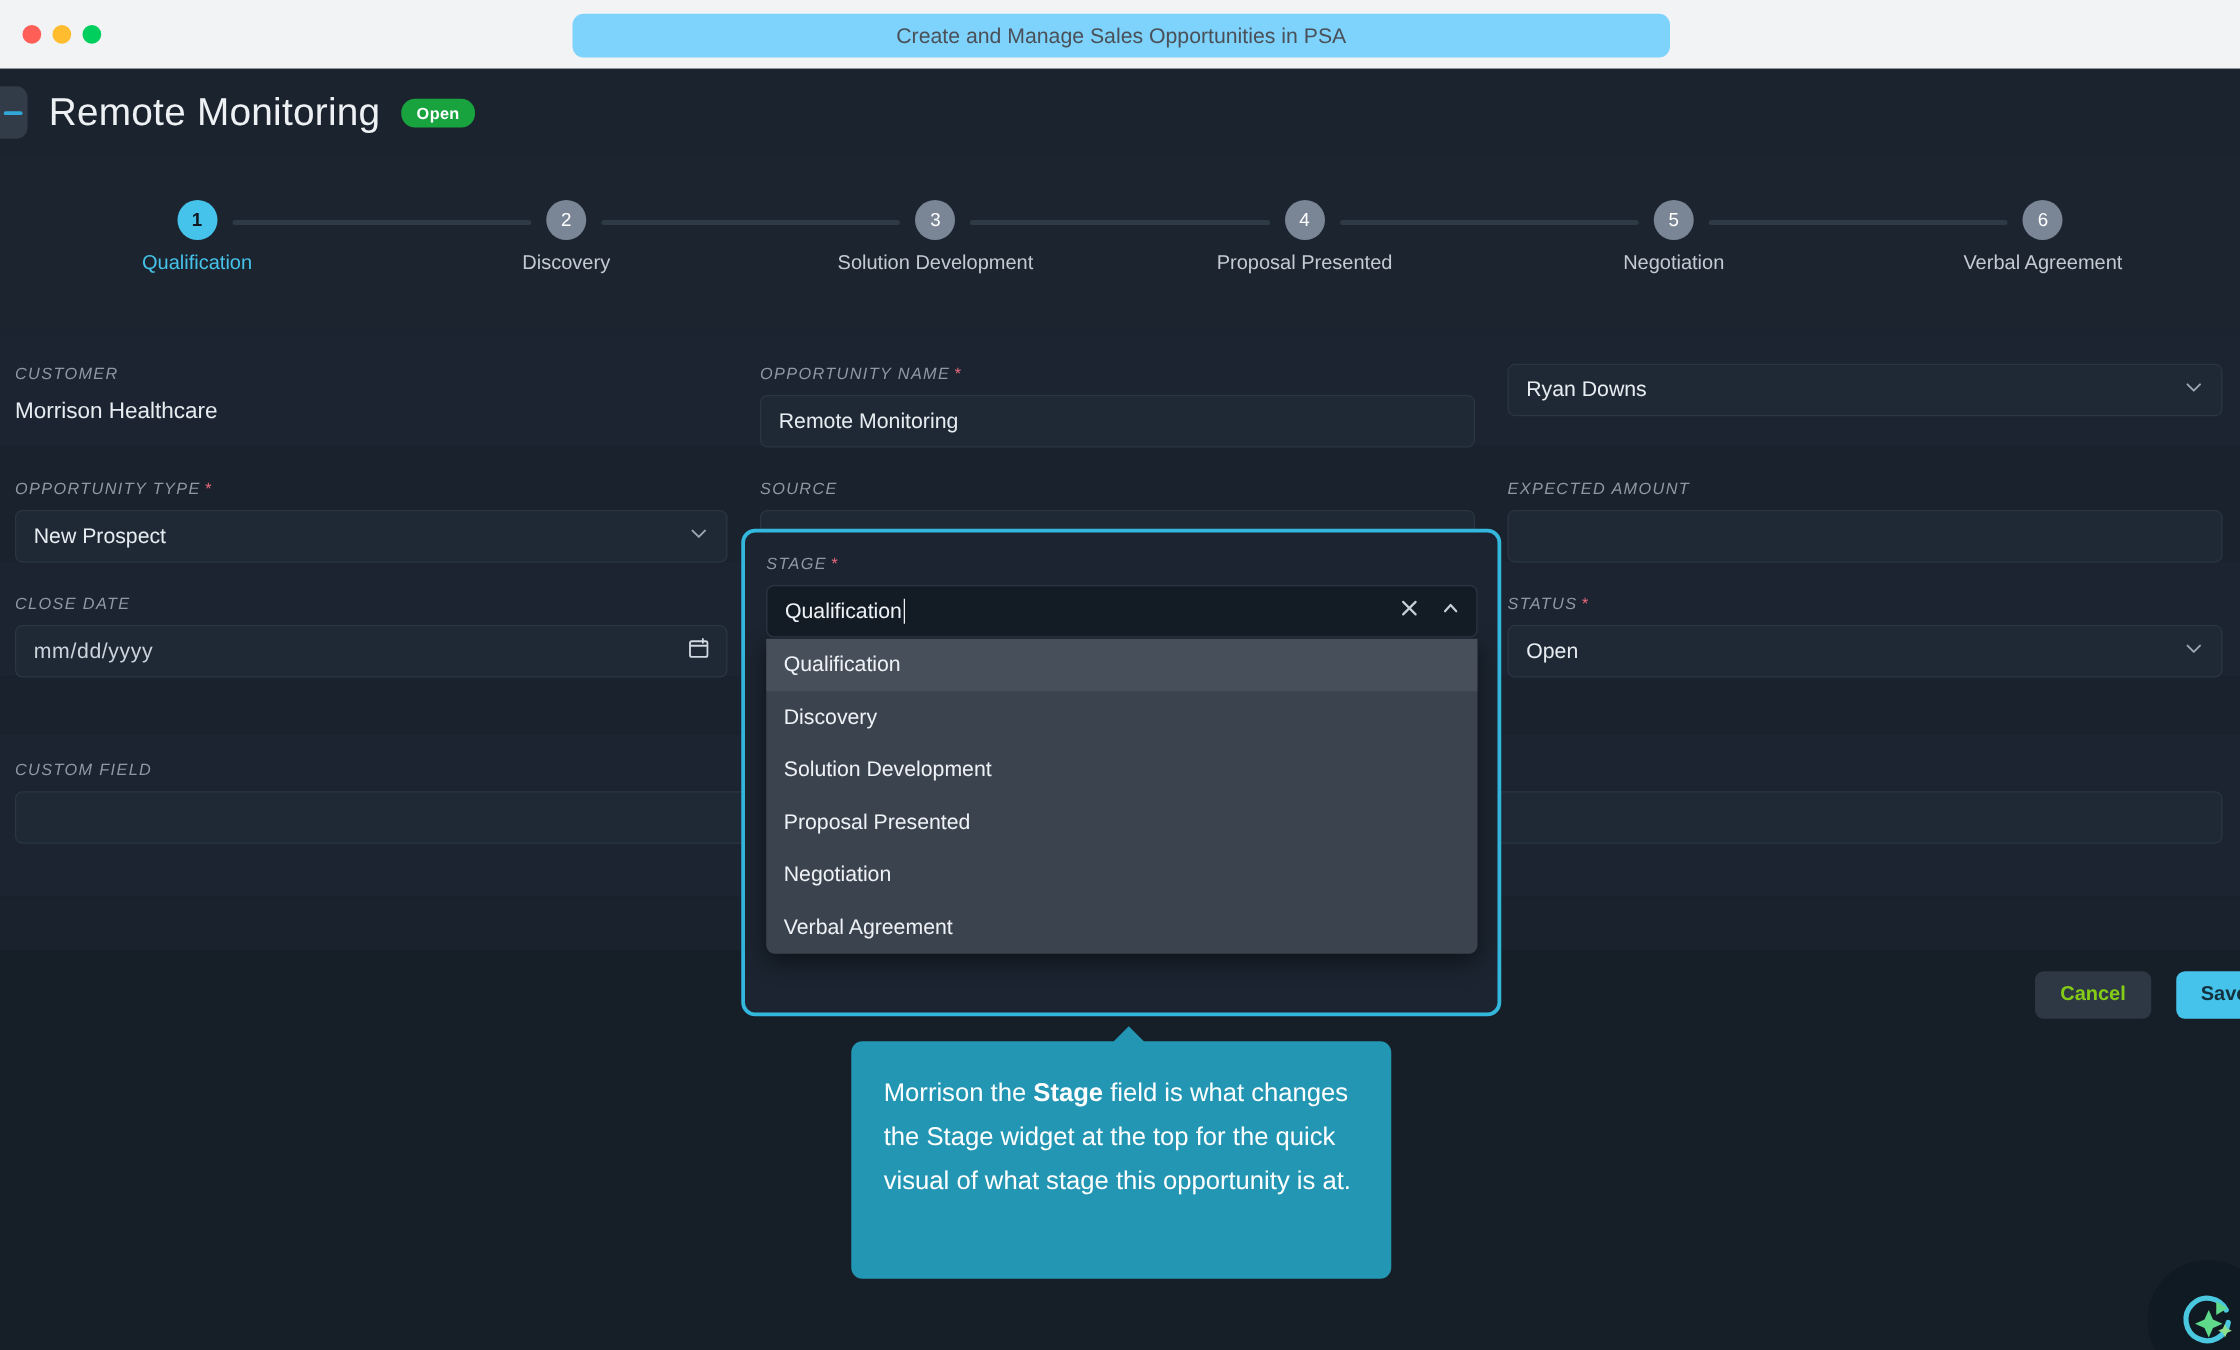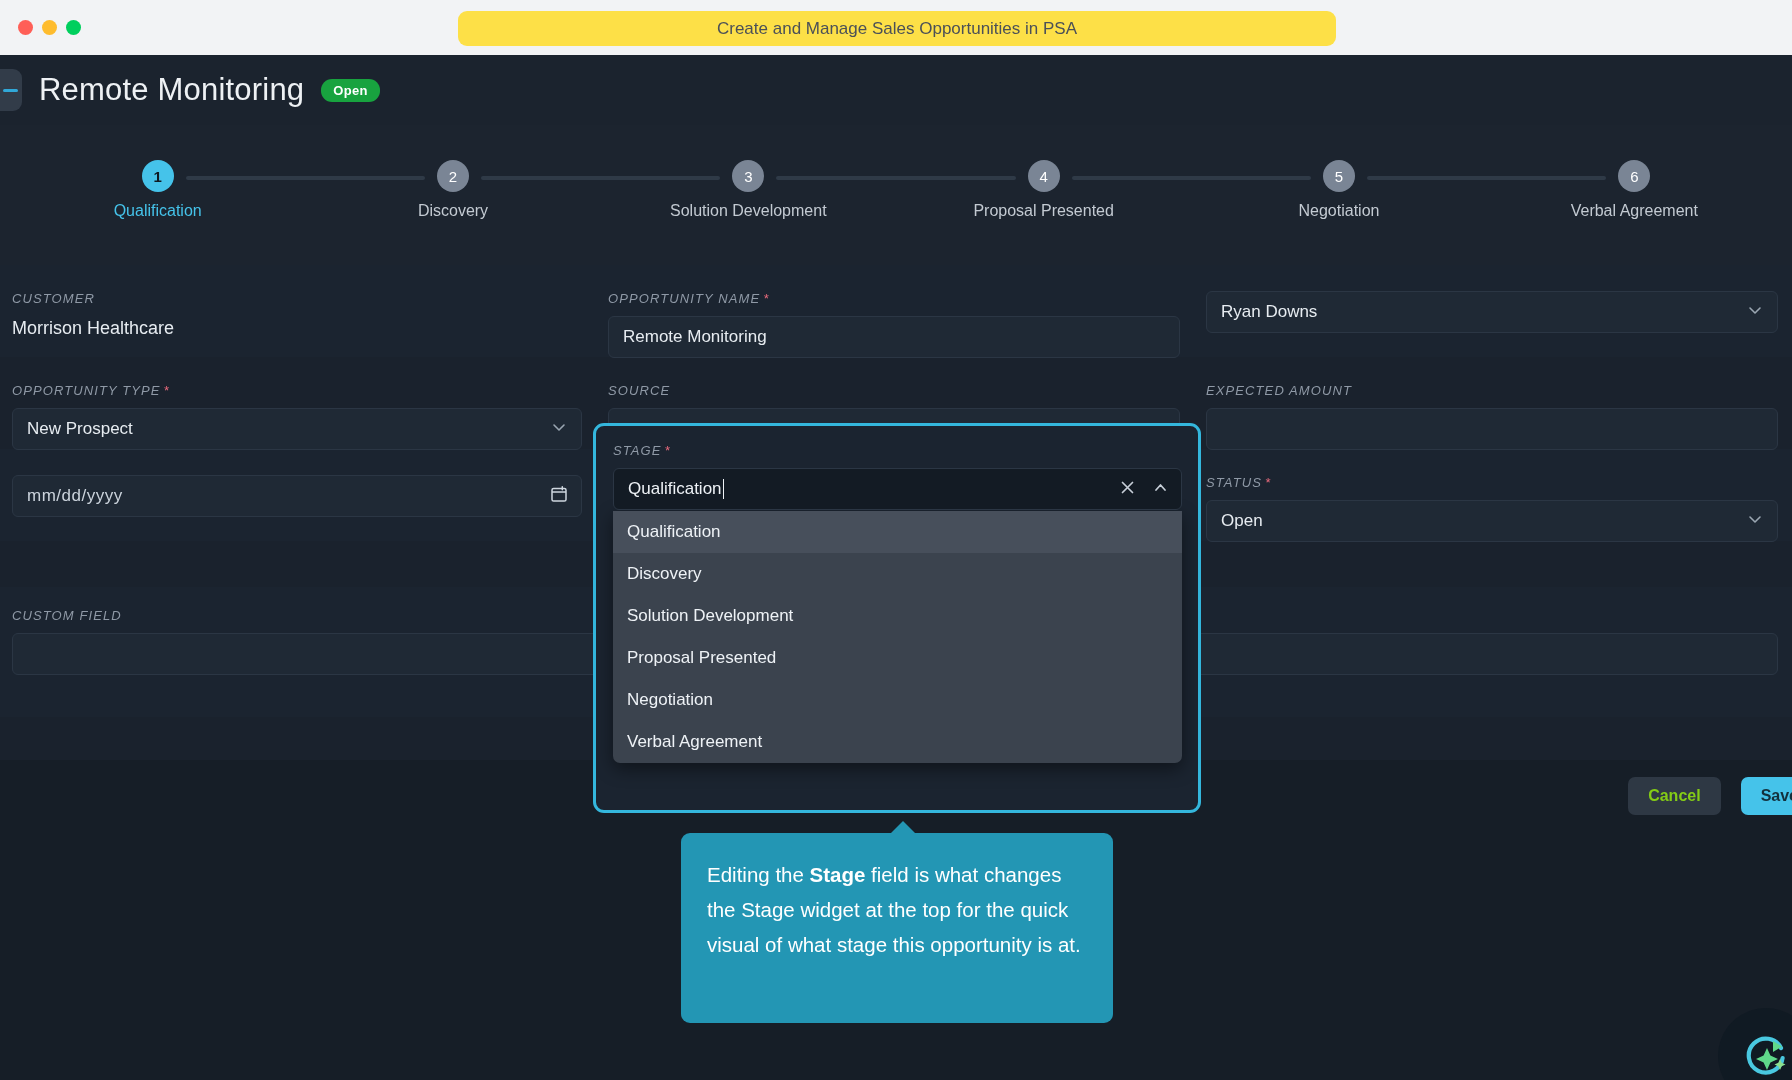--- a/index.html
+++ b/index.html
@@ -20,21 +20,21 @@
     display: flex; align-items: center;
   }
   .traffic { display: flex; gap: 9px; margin-left: 18px; }
   .dot { width: 15px; height: 15px; border-radius: 50%; }
   .dot.red { background: #ff5f57; }
   .dot.yellow { background: #febc2e; }
   .dot.green { background: #00cf5d; }
   .addressbar {
     position: absolute; left: 458px; top: 11px;
     width: 878px; height: 35px;
-    background: #fde047; border-radius: 9px;
+    background: #7dd3fc; border-radius: 9px;
     display: flex; align-items: center; justify-content: center;
   }
   .addressbar span { font-size: 17px; color: #4b5058; }
 
   
   .app-shell {
     position: absolute; top: 55px; left: 0;
     width: 1792px; height: 1025px;
     background: #161e27;
   }
@@ -303,20 +303,21 @@
       </div>
 
       <div class="cell" style="left:1206px;top:118px;width:572px;">
         <div class="field-label">EXPECTED AMOUNT</div>
         <div class="control">
           <span class="val"></span>
         </div>
       </div>
 
       <div class="cell" style="left:12px;top:210px;width:570px;">
+        <div class="field-label">CLOSE DATE</div>
         <div class="control">
           <span class="ph">mm/dd/yyyy</span>
           <span class="cal-ico">
             <svg width="16" height="17" viewBox="0 0 16 17">
               <rect x="1" y="3" width="14" height="12.5" rx="1.6" fill="none" stroke="#cfd7e0" stroke-width="1.5"></rect>
               <path d="M1 6.6h14" stroke="#cfd7e0" stroke-width="1.5"></path>
               <path d="M11.3 1.2v3" stroke="#cfd7e0" stroke-width="1.5" stroke-linecap="round"></path>
             </svg>
           </span>
         </div>
@@ -379,21 +380,21 @@
       <div class="opt sel">Qualification</div>
       <div class="opt">Discovery</div>
       <div class="opt">Solution Development</div>
       <div class="opt">Proposal Presented</div>
       <div class="opt">Negotiation</div>
       <div class="opt">Verbal Agreement</div>
     </div>
   </div>
 
   <div class="callout">
-    <p><span>Editing the </span><b>Stage</b><span> field is what changes the Stage widget at the top for the quick visual of what stage this opportunity is at.</span></p>
+    <p><span>Morrison the </span><b>Stage</b><span> field is what changes the Stage widget at the top for the quick visual of what stage this opportunity is at.</span></p>
   </div>
 
   <div class="assist">
     <span>
       <svg width="52" height="52" viewBox="0 0 52 52">
         <path d="M41 20a17 17 0 1 0 1.6 10" fill="none" stroke="#49c8e0" stroke-width="4.2" stroke-linecap="round"></path>
         <path d="M33 13l9 5.5-9 5.5z" fill="#5fd98a"></path>
         <path d="M27 20l3.4 7.6L38 31l-7.6 3.4L27 42l-3.4-7.6L16 31l7.6-3.4z" fill="#5fd98a"></path>
         <path d="M40 31l1.7 3.8L45.5 36.5 41.7 38.2 40 42l-1.7-3.8L34.5 36.5 38.3 34.8z" fill="#8be08f"></path>
       </svg>

